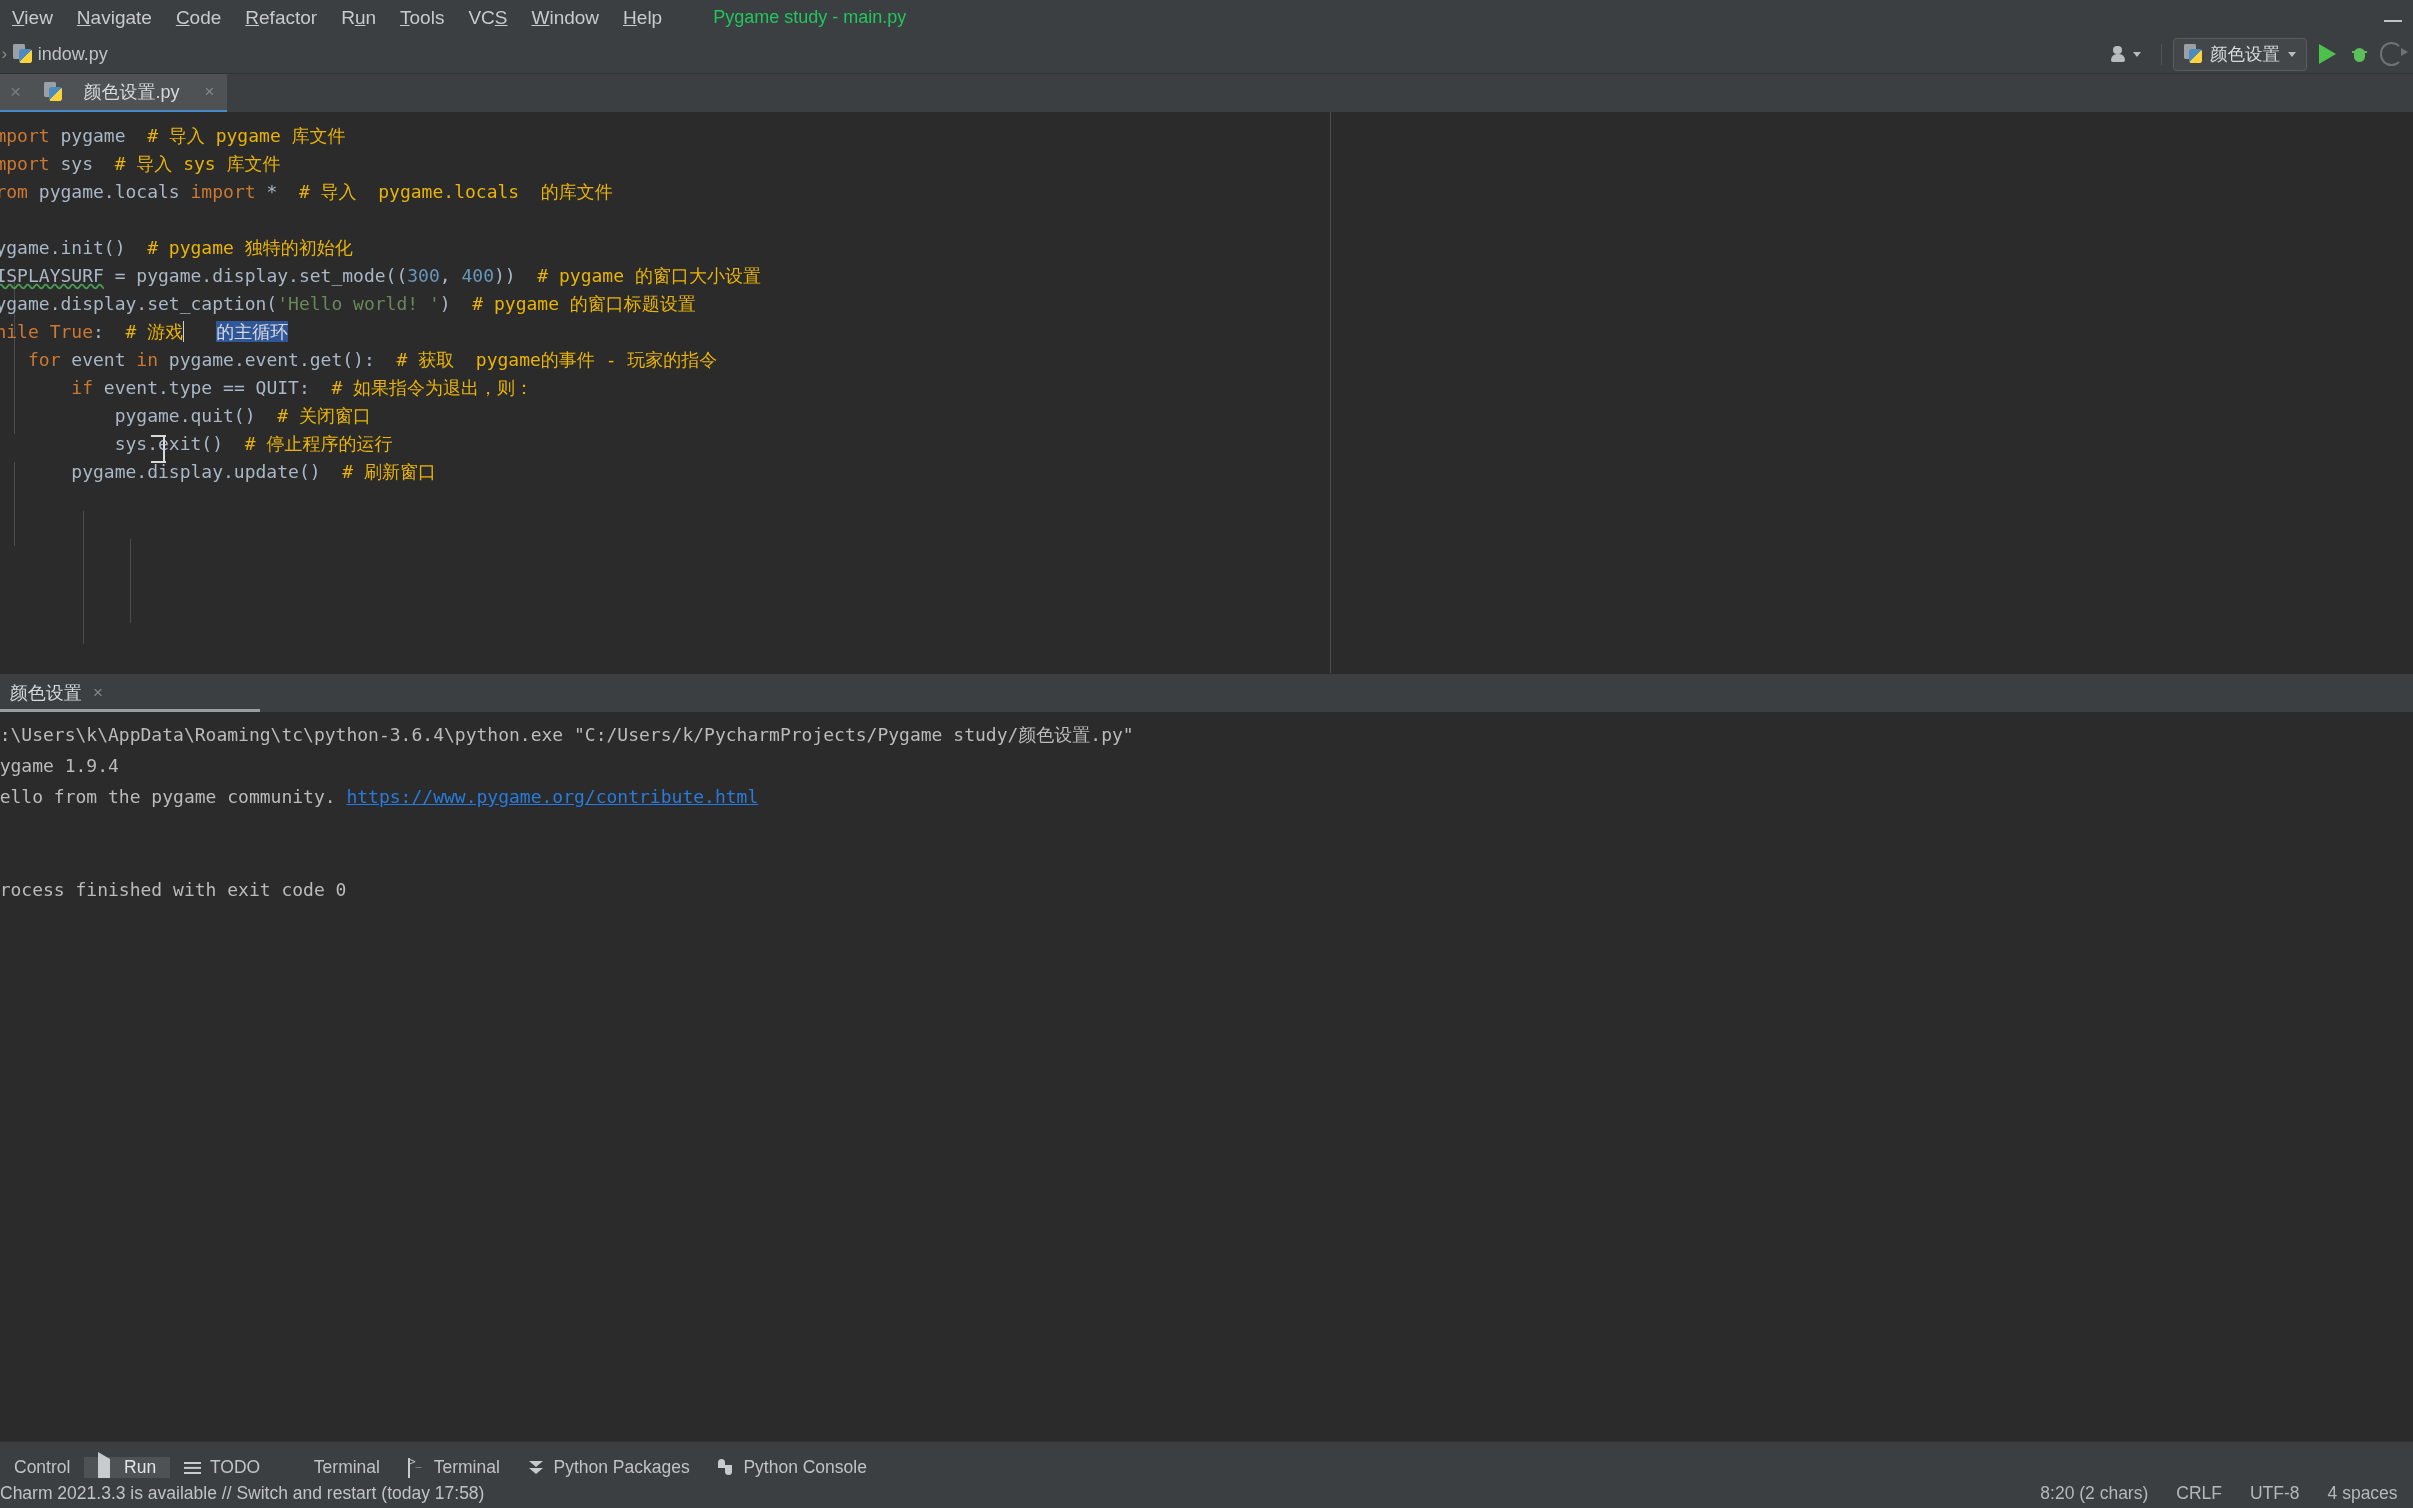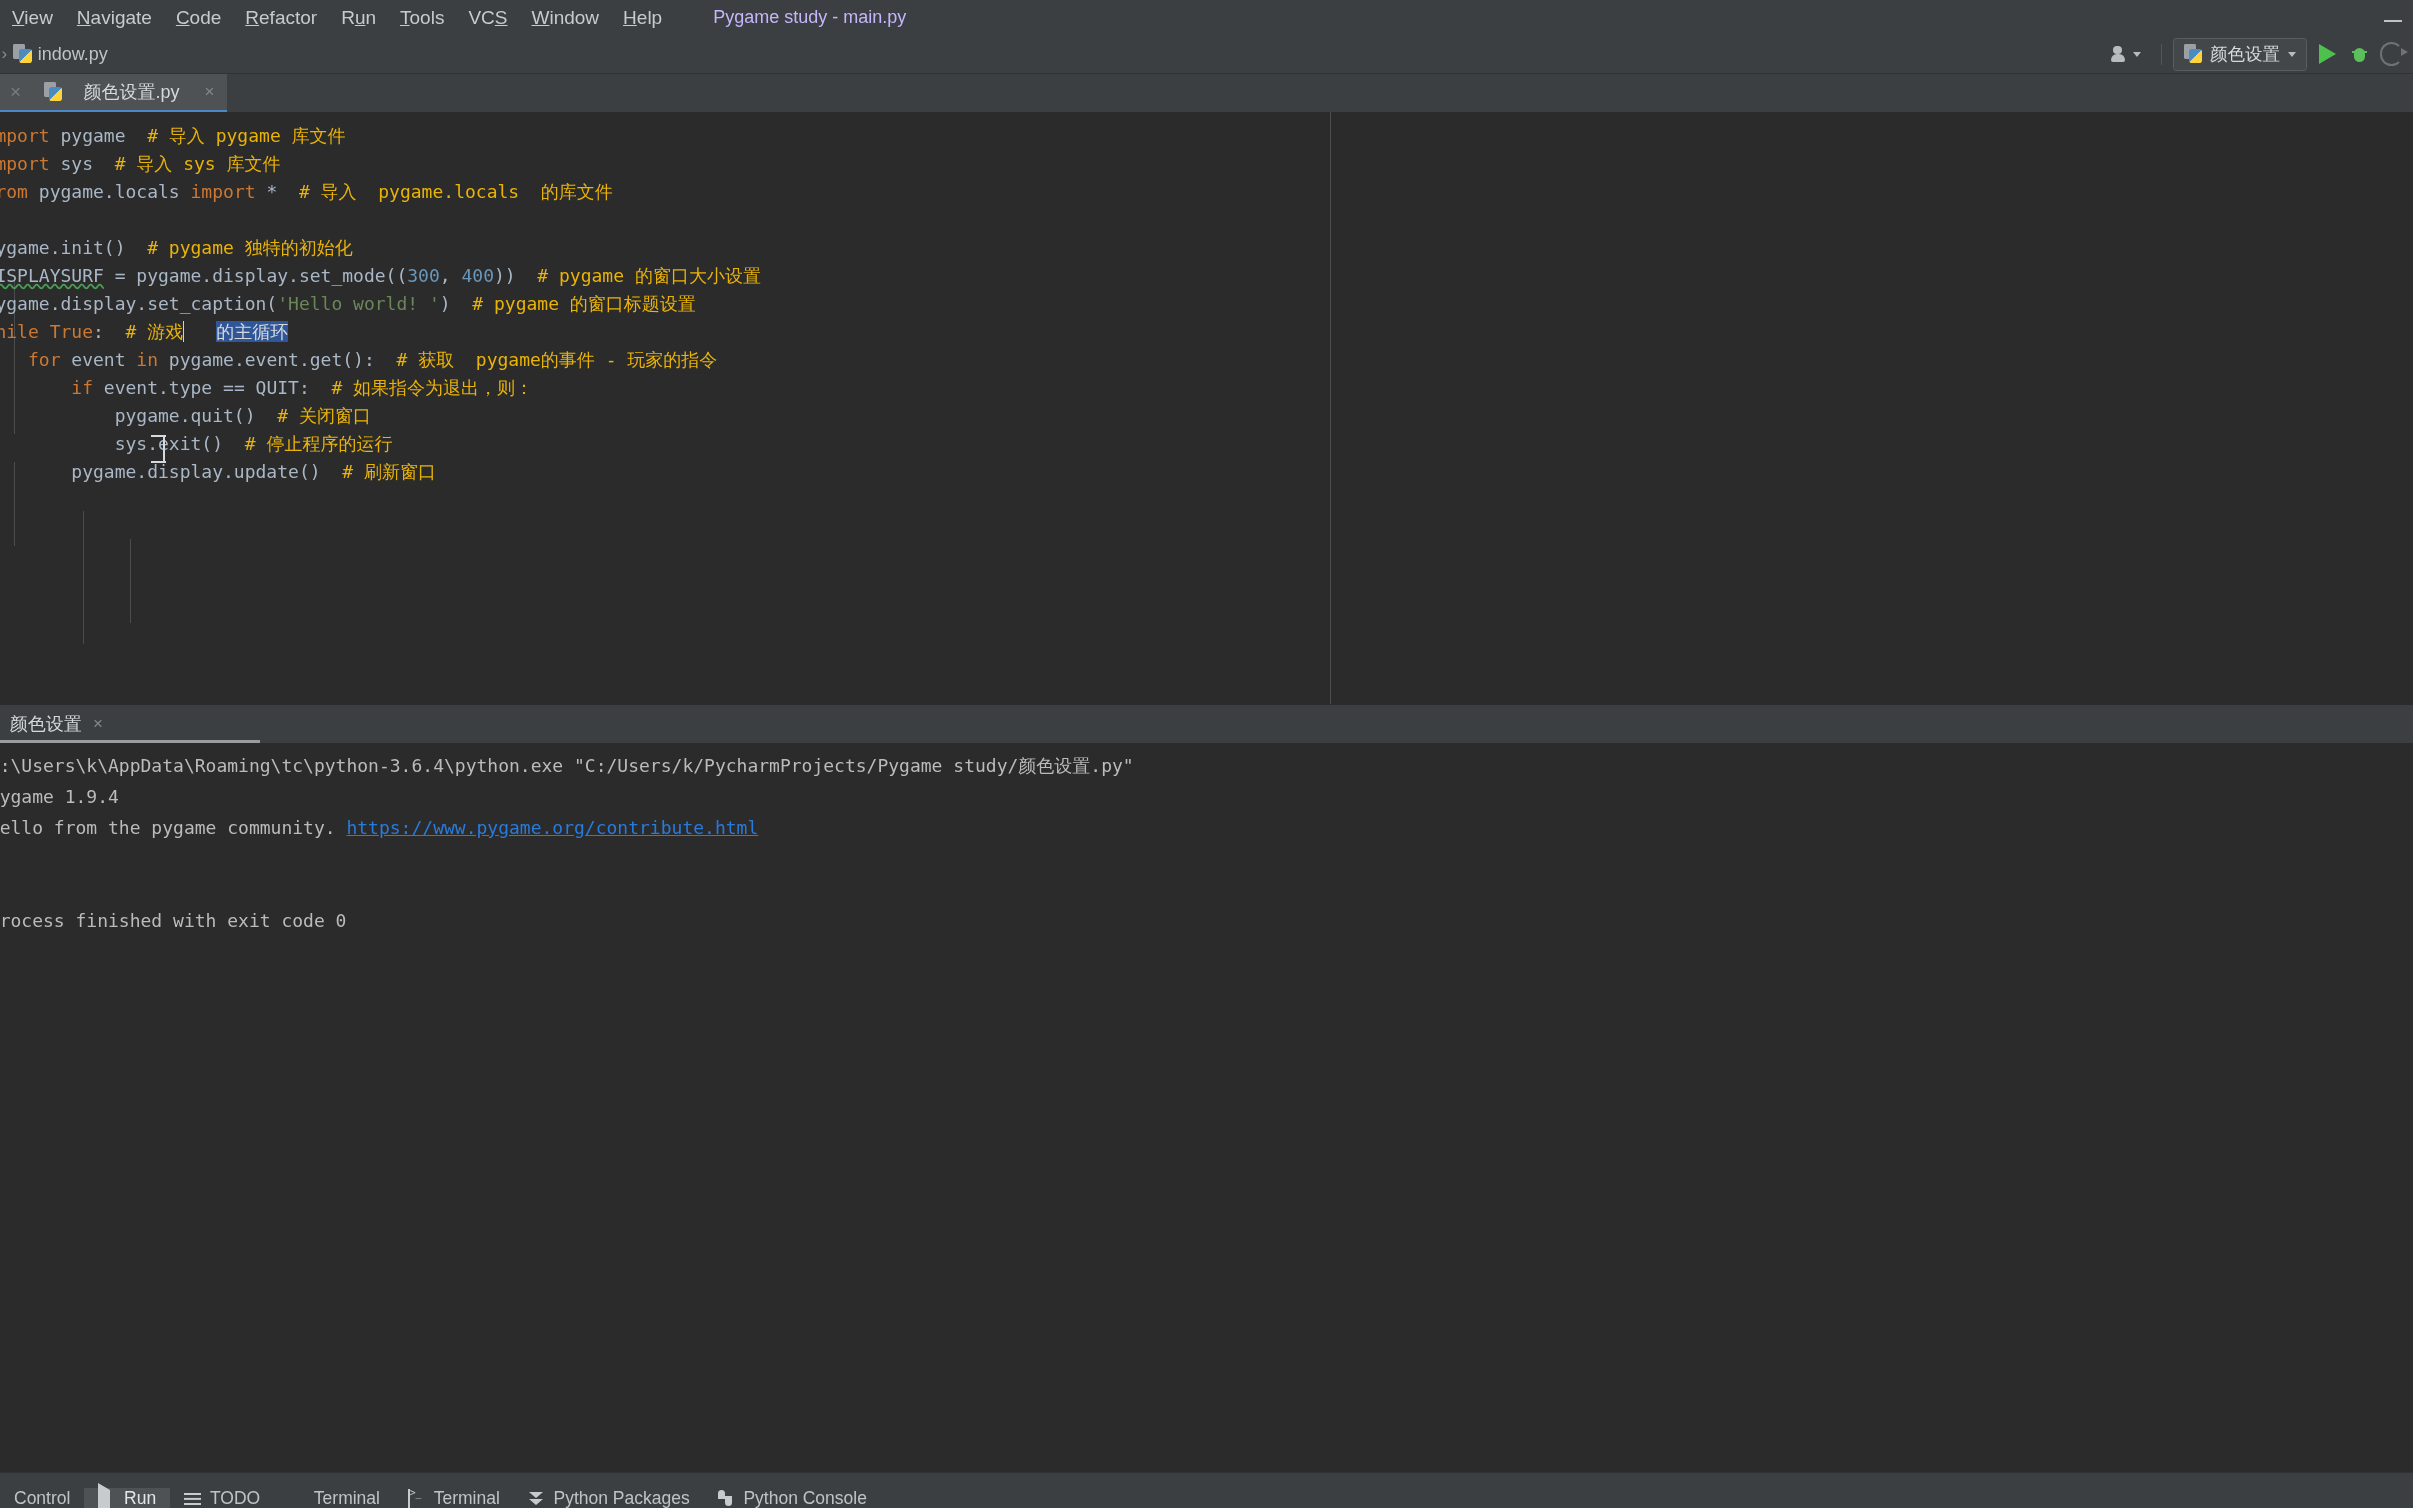--- a/index.html
+++ b/index.html
@@ -7,21 +7,21 @@
     width:2413px;height:1509px;overflow:hidden;
     font-family:"Liberation Sans","DejaVu Sans",sans-serif;
     color:#bbbbbb;position:relative;
   }
   .ide{width:2413px;height:1509px;position:relative;display:flex;flex-direction:column;background:#3c3f41;}
 
   
   .menubar{height:35px;background:#3c3f41;display:flex;align-items:center;flex:0 0 35px;position:relative;}
   .menu-item{font-size:19px;color:#c8cbcd;padding:0 12px;cursor:default;white-space:nowrap;}
   .menu-item .mn{text-decoration:underline;}
-  .win-title{font-size:18px;color:#c4b5fd;margin-left:39px;white-space:nowrap;}
+  .win-title{font-size:18px;color:#22c55e;margin-left:39px;white-space:nowrap;}
   .win-ctrl{position:absolute;right:11.2px;top:0;height:35px;display:flex;align-items:center;gap:17px;}
   .wc-min{width:18px;height:2.1px;background:#c0c3c5;display:block;margin-top:7px;}
 
   
   .navrow{height:38px;background:#3c3f41;display:flex;align-items:center;flex:0 0 38px;
           border-bottom:0.7px solid #323232;position:relative;}
   .crumbs{display:flex;align-items:center;gap:6.3px;padding-left:1.4px;font-size:18px;color:#c0c3c5;}
   .crumb-sep{color:#8a8d8f;font-size:17px;}
   .pyicon{width:18px;height:21px;position:relative;display:inline-block;flex:0 0 18px;}
   .pyicon::before{content:"";position:absolute;left:0;top:0;width:12px;height:15.4px;background:#9aa0a6;border-radius:1.4px;}
@@ -246,15 +246,24 @@
     <div class="tw-btn">
       <span class="ico ico-pkg"></span>
       <span class="tw-label">Python Packages</span>
     </div>
     <div class="tw-btn">
       <span class="ico"><span class="ico-pycon"></span></span>
       <span class="tw-label">Python Console</span>
     </div>
   </div>
 
+  <div class="statusbar">
+    <span class="status-msg">Charm 2021.3.3 is available // Switch and restart (today 17:58)</span>
+    <div class="status-right">
+      <span>8:20 (2 chars)</span>
+      <span>CRLF</span>
+      <span>UTF-8</span>
+      <span>4 spaces</span>
+    </div>
+  </div>
 
 </div>
 
 
 </body></html>

